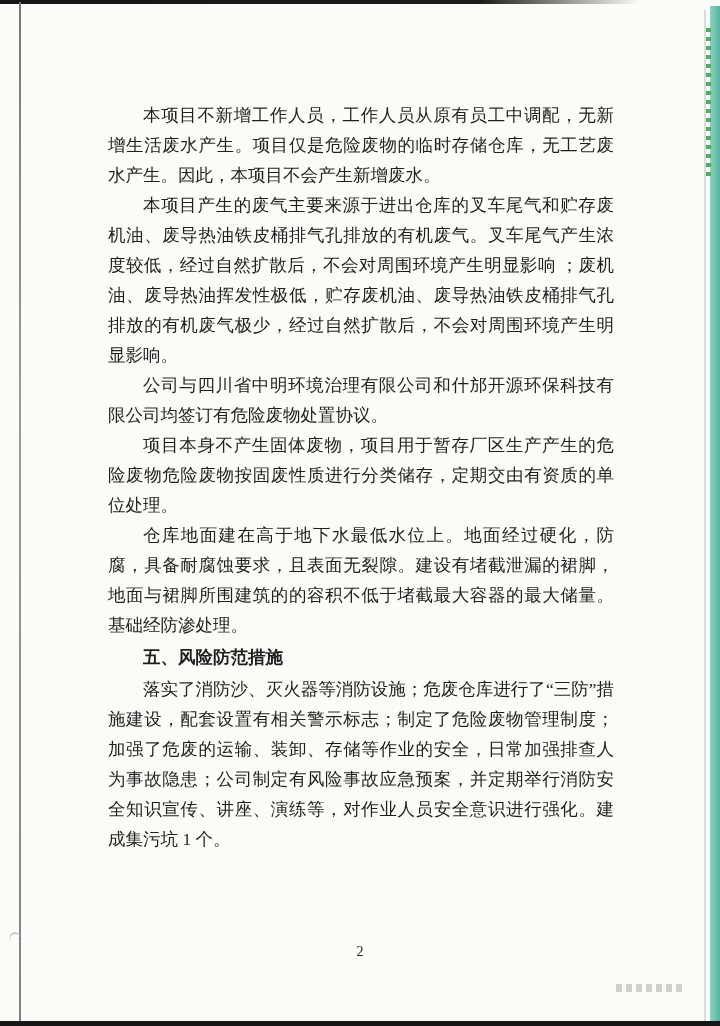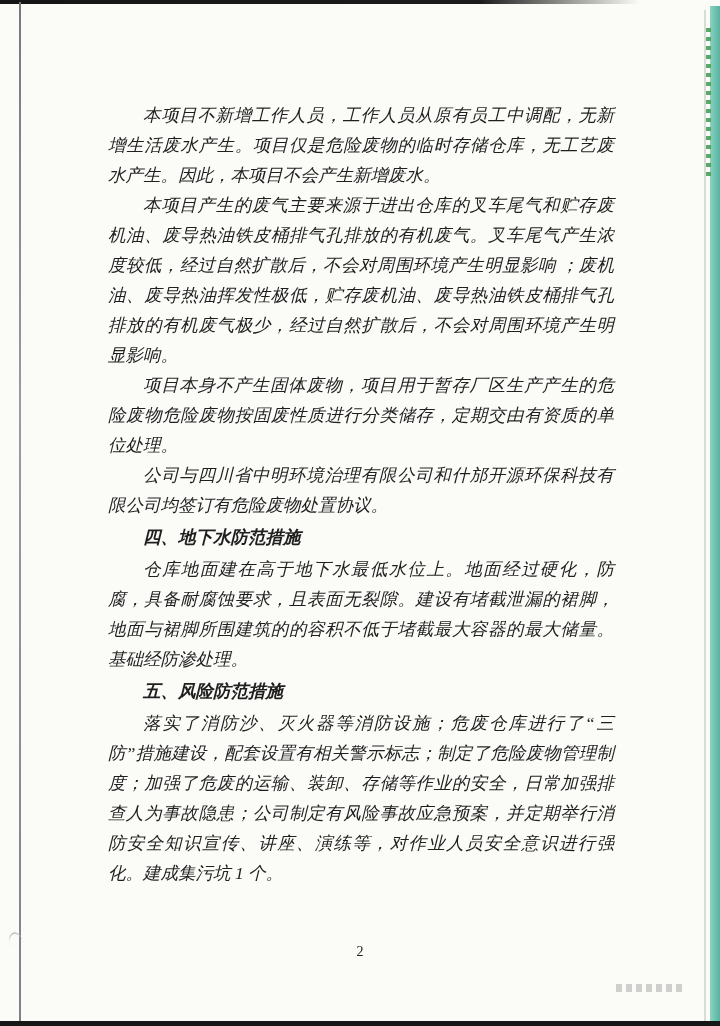--- a/index.html
+++ b/index.html
@@ -45,21 +45,21 @@
     position:absolute;right:38px;bottom:34px;width:66px;height:8px;
     background:repeating-linear-gradient(to right,#9a9a9a 0 6px,rgba(0,0,0,0) 6px 10px);
     opacity:.45;filter:blur(0.4px);
   }
   
   .text-block{
     position:absolute;left:108px;top:100px;width:506px;
     font-size:17.5px;line-height:30px;color:#1f1f1f;
     text-align:justify;text-justify:inter-character;
   }
-  .text-block p{margin:0;text-indent:2em;font-style:italic;}
+  .text-block p{margin:0;text-indent:2em;}
   .text-block p.heading{font-weight:bold;margin-top:2px;margin-bottom:2px;}
   .page-number{
     position:absolute;left:0;top:944px;width:720px;text-align:center;
     font-size:14px;color:#222;font-family:"Liberation Serif","DejaVu Serif",serif;
   }
 </style>
 </head>
 <body>
 
 <div class="edge-top"></div>
@@ -67,23 +67,22 @@
 <div class="curl-mark"></div>
 <div class="spine-line"></div>
 <div class="spine-strip"></div>
 <div class="spine-marks"></div>
 <div class="faint-print"></div>
 
 <main>
   <div class="text-block" id="text-block">
       <p class="body">本项目不新增工作人员，工作人员从原有员工中调配，无新增生活废水产生。项目仅是危险废物的临时存储仓库，无工艺废水产生。因此，本项目不会产生新增废水。</p>
       <p class="body">本项目产生的废气主要来源于进出仓库的叉车尾气和贮存废机油、废导热油铁皮桶排气孔排放的有机废气。叉车尾气产生浓度较低，经过自然扩散后，不会对周围环境产生明显影响 ；废机油、废导热油挥发性极低，贮存废机油、废导热油铁皮桶排气孔排放的有机废气极少，经过自然扩散后，不会对周围环境产生明显影响。</p>
+      <p class="body">公司与四川省中明环境治理有限公司和什邡开源环保科技有限公司均签订有危险废物处置协议。</p>
       <p class="body">项目本身不产生固体废物，项目用于暂存厂区生产产生的危险废物危险废物按固废性质进行分类储存，定期交由有资质的单位处理。</p>
-      <p class="body">公司与四川省中明环境治理有限公司和什邡开源环保科技有限公司均签订有危险废物处置协议。</p>
-      <p class="heading">四、地下水防范措施</p>
       <p class="body">仓库地面建在高于地下水最低水位上。地面经过硬化，防腐，具备耐腐蚀要求，且表面无裂隙。建设有堵截泄漏的裙脚，地面与裙脚所围建筑的的容积不低于堵截最大容器的最大储量。基础经防渗处理。</p>
       <p class="heading">五、风险防范措施</p>
       <p class="body">落实了消防沙、灭火器等消防设施；危废仓库进行了“三防”措施建设，配套设置有相关警示标志；制定了危险废物管理制度；加强了危废的运输、装卸、存储等作业的安全，日常加强排查人为事故隐患；公司制定有风险事故应急预案，并定期举行消防安全知识宣传、讲座、演练等，对作业人员安全意识进行强化。建成集污坑 1 个。</p>
     </div>
   <div class="page-number">2</div>
 </main>
 
 <div class="edge-bottom"></div>
 
 </body></html>

